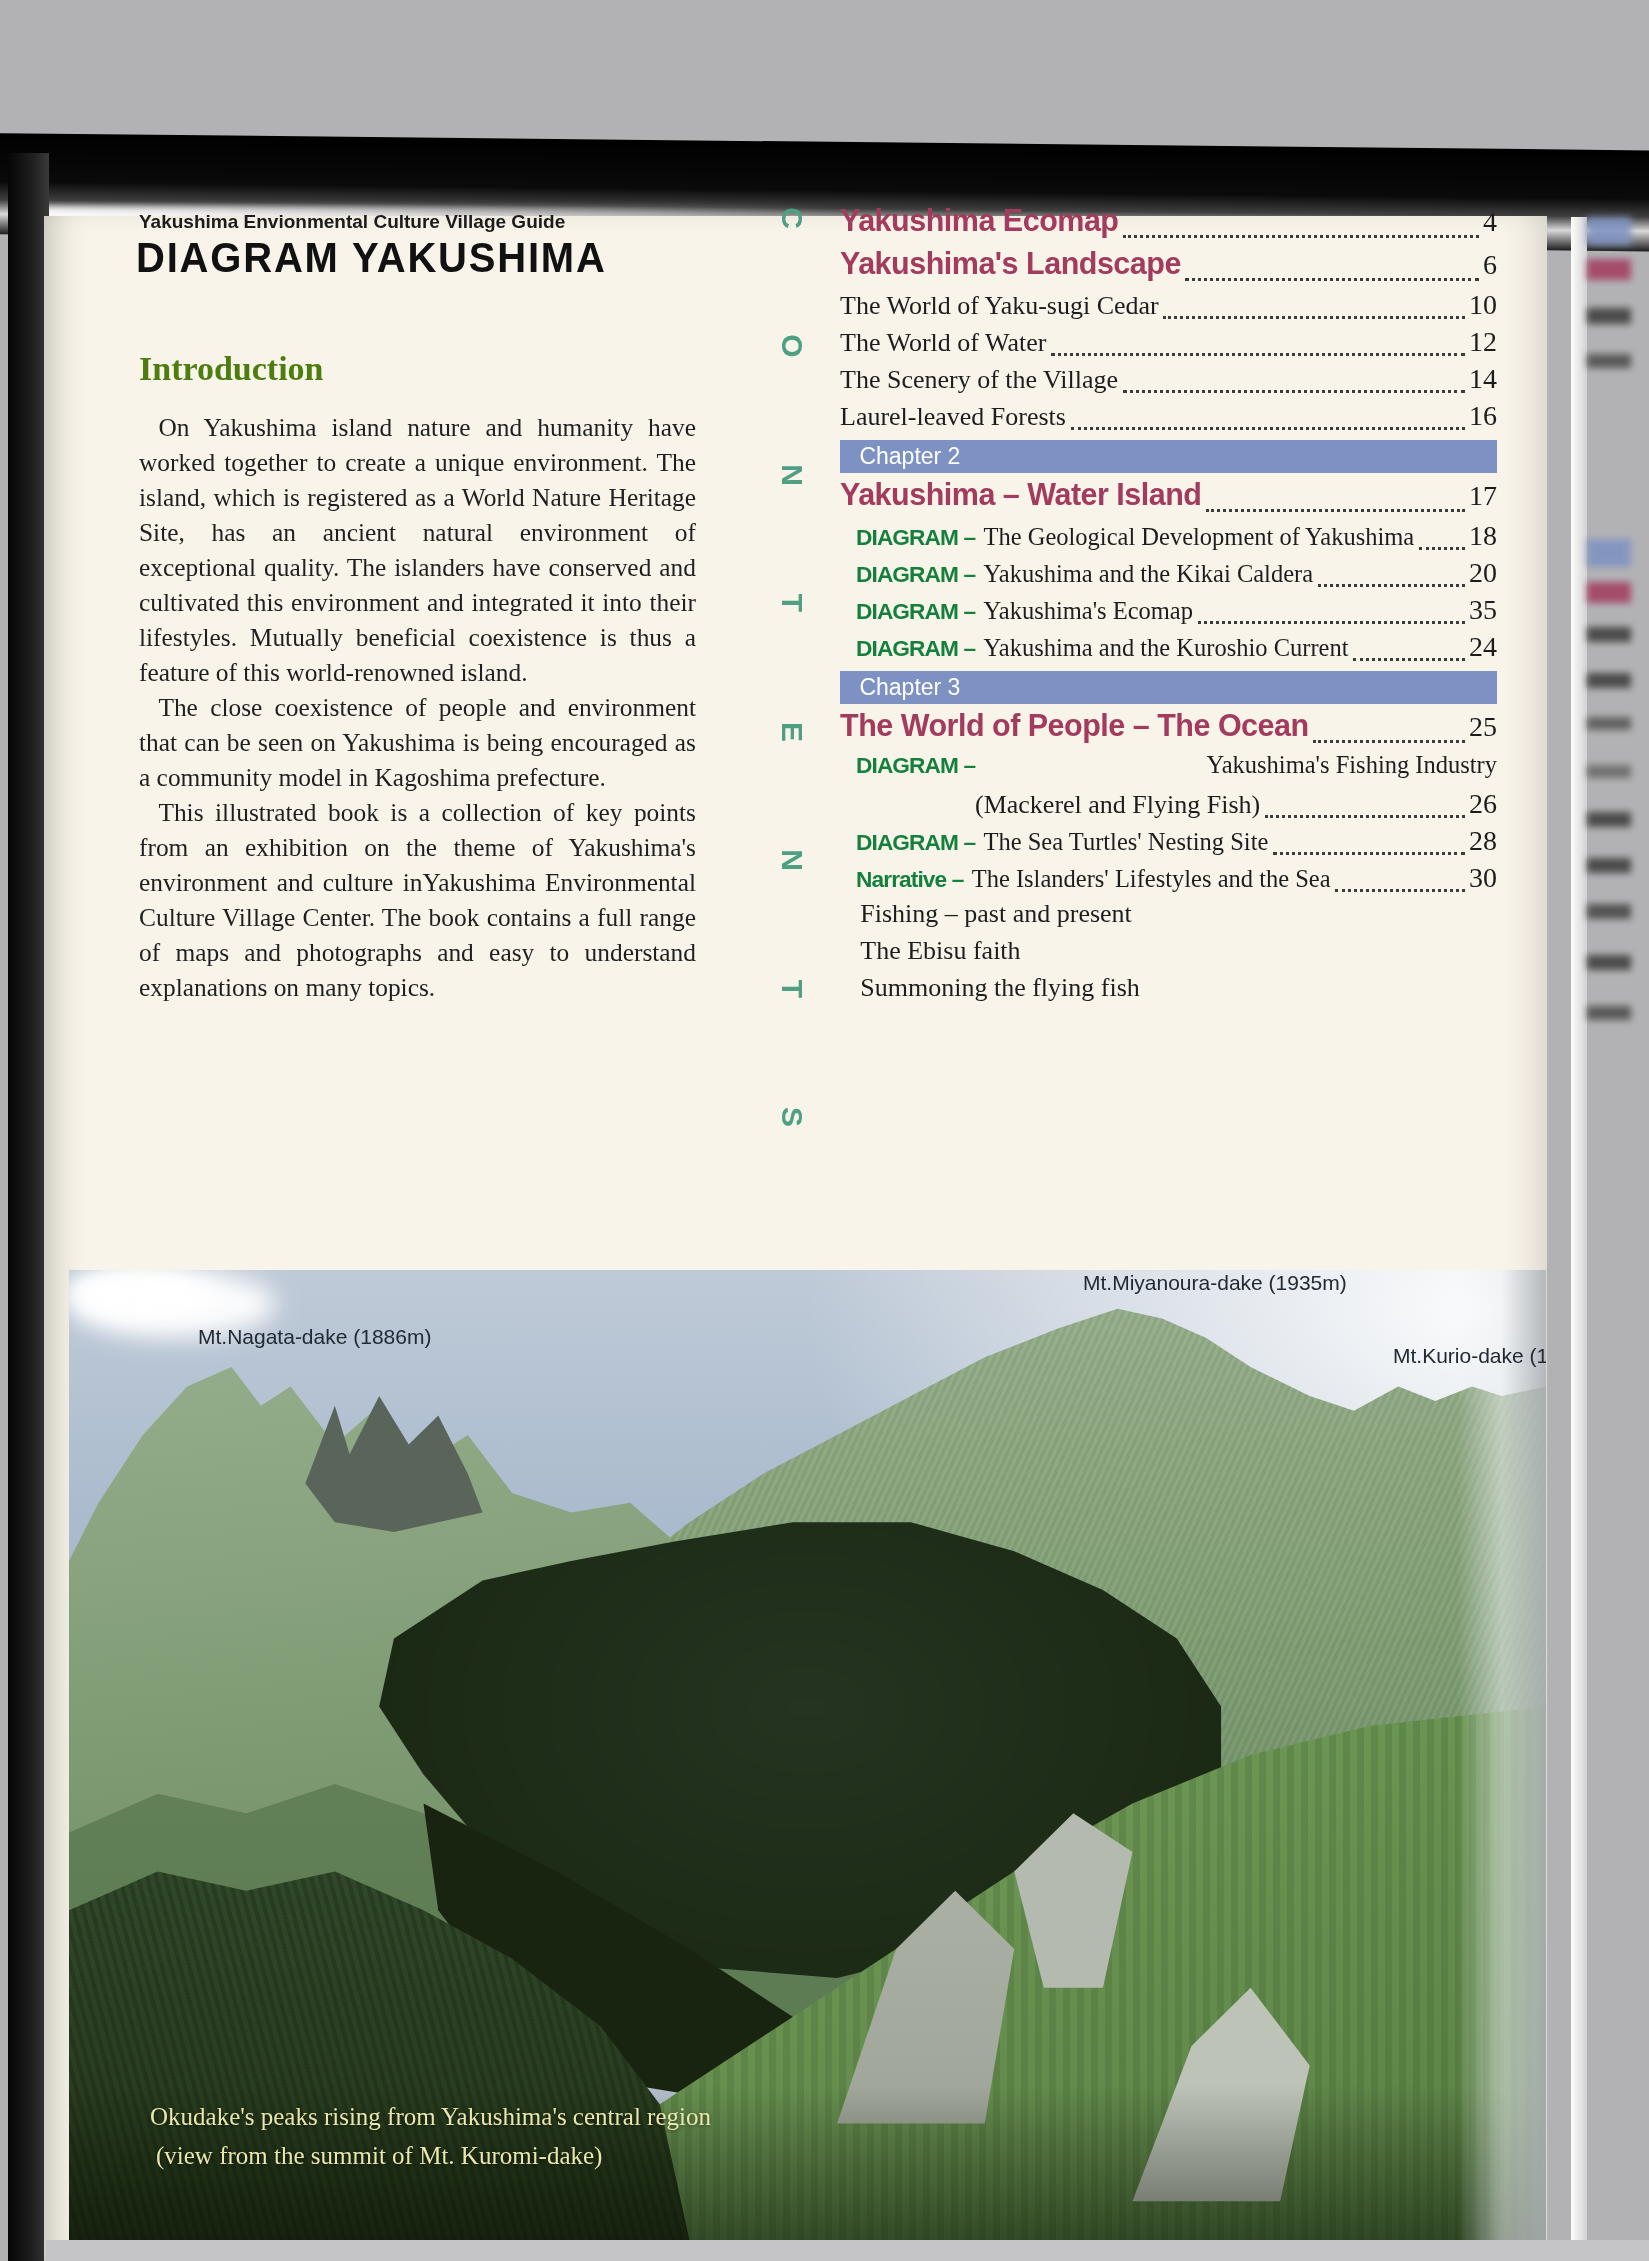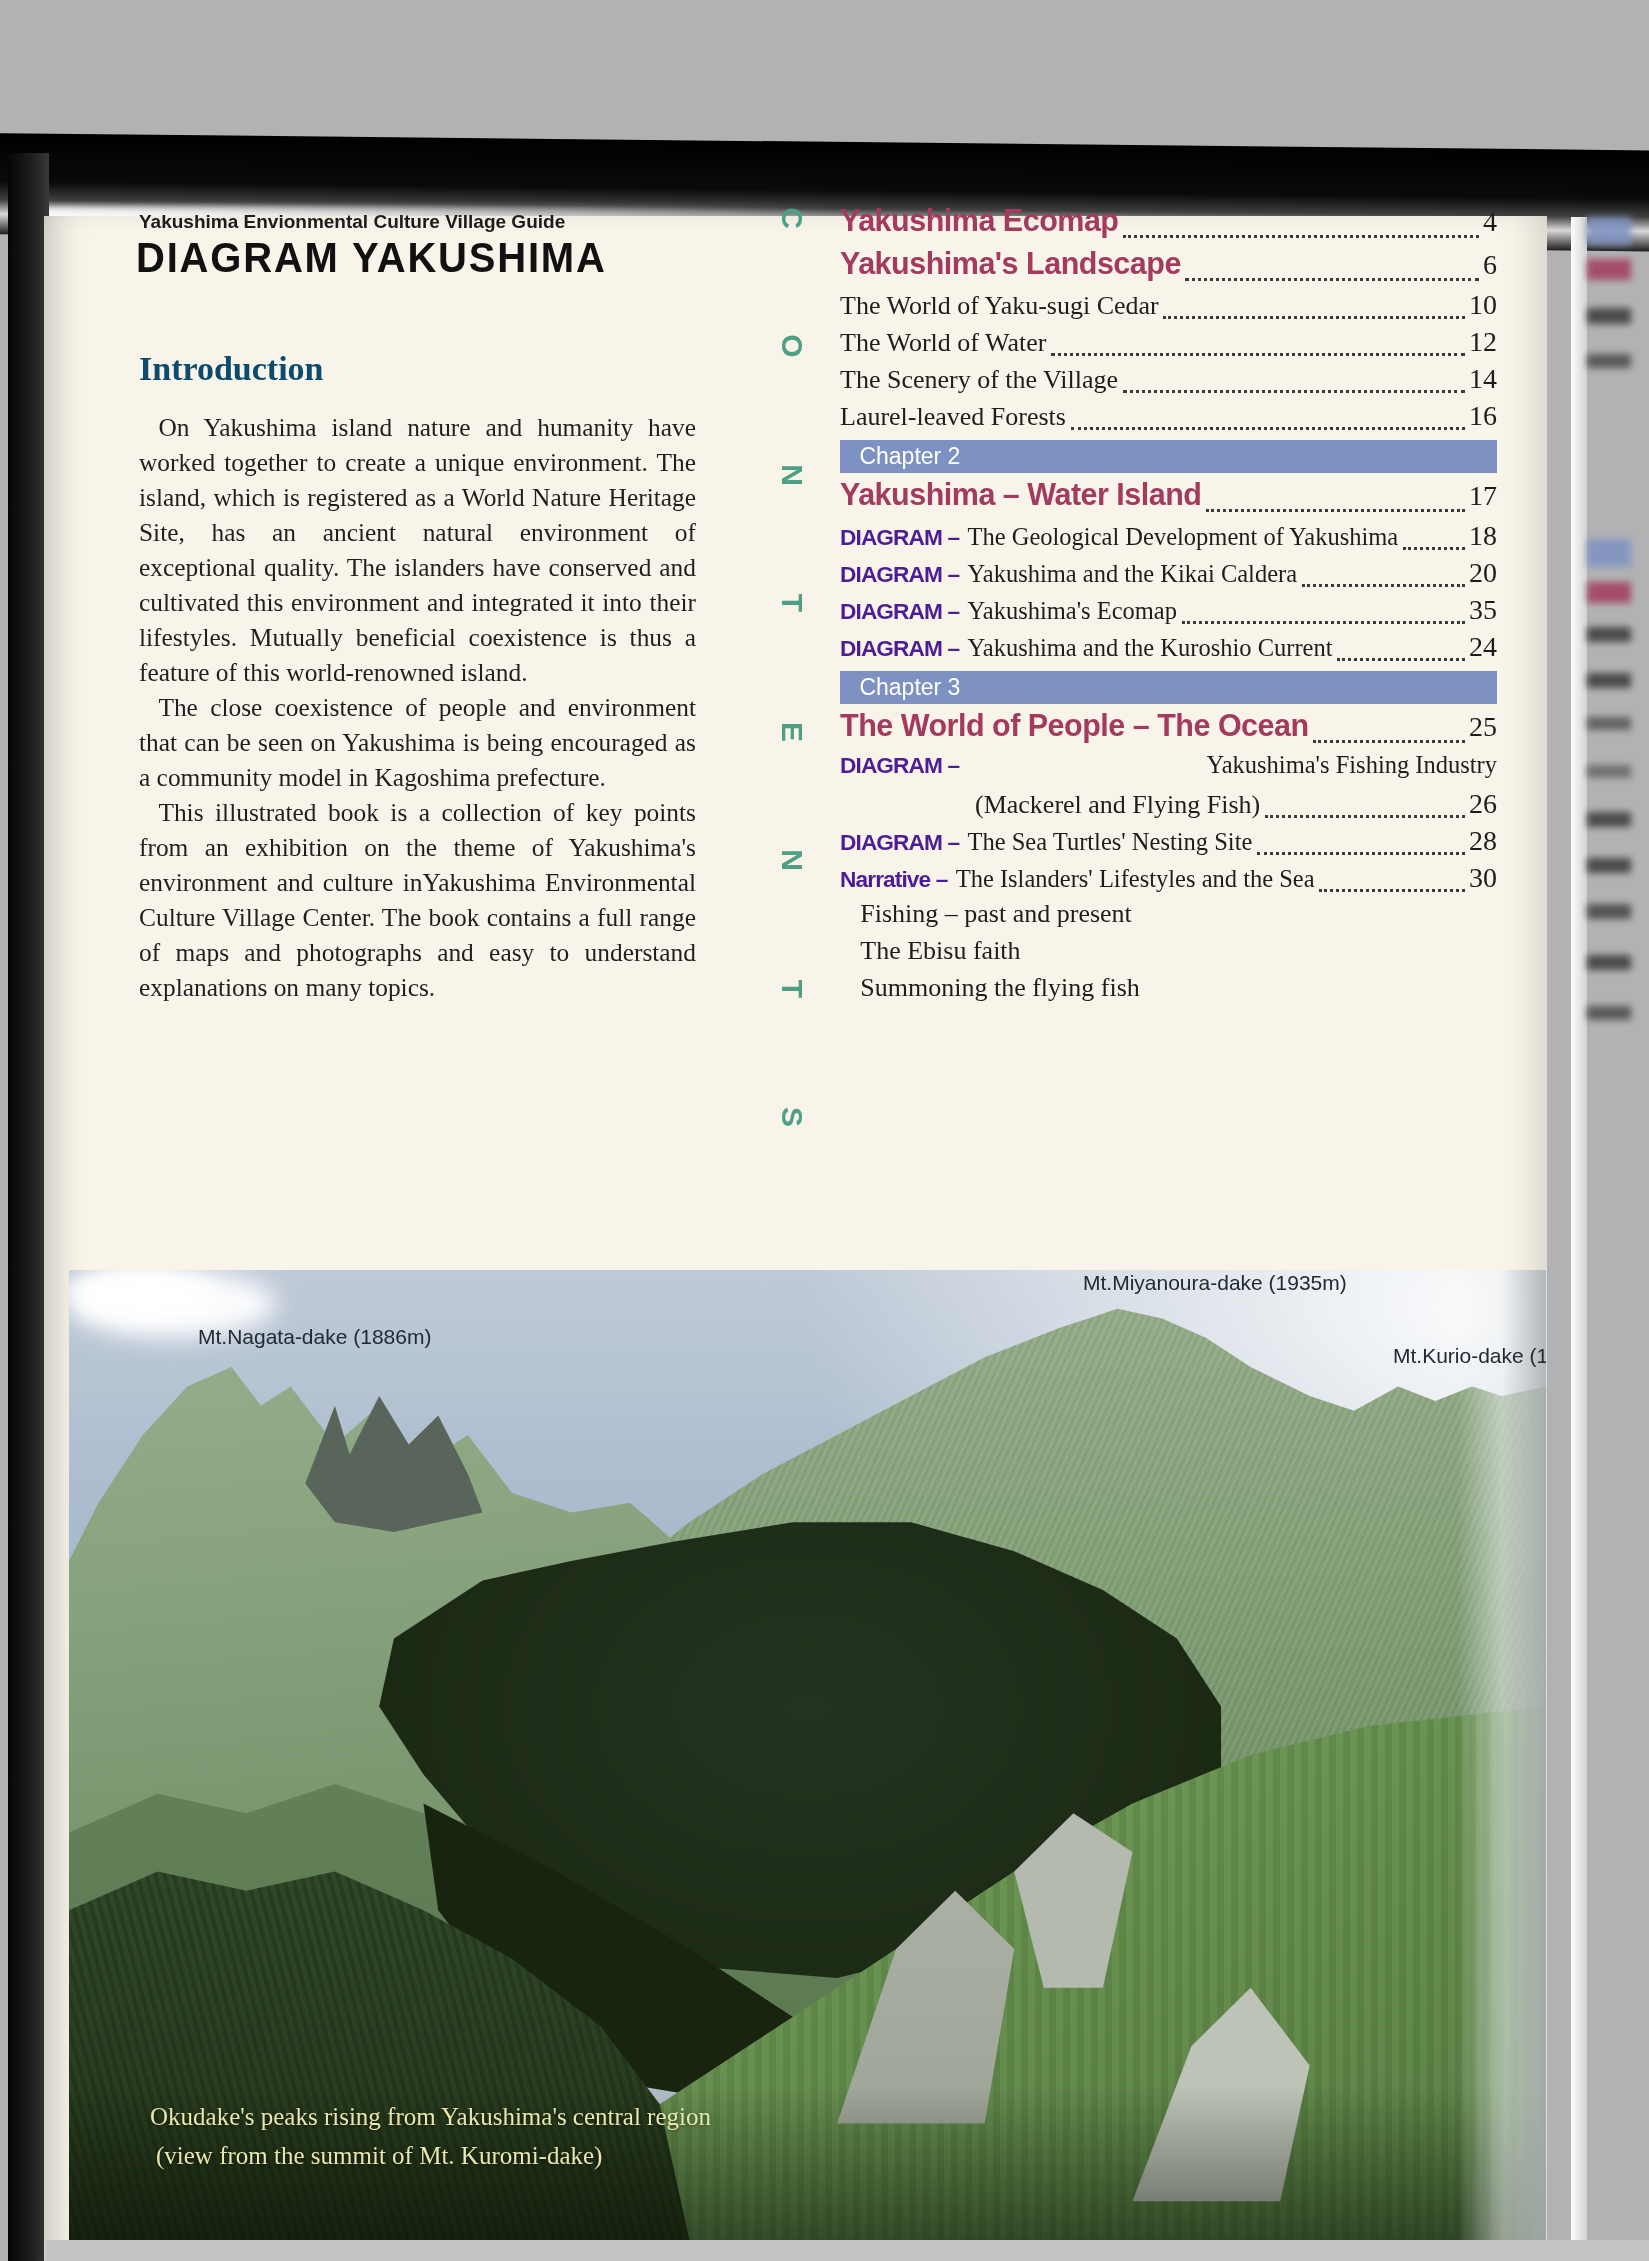--- a/index.html
+++ b/index.html
@@ -19,21 +19,21 @@
       background:linear-gradient(90deg,#fdfdfa,#d2d2d4);}
   .sliver-block{position:absolute;filter:blur(3.7px);opacity:.85;}
   
   .page{position:absolute;left:44px;top:216px;width:1503px;height:2045px;background:#f8f4ea;
       box-shadow:inset 28px 0 37px -23px rgba(0,0,0,.25), inset -32px 0 42px -28px rgba(0,0,0,.18);}
   
   .series-title{position:absolute;left:95px;top:-5.5px;font-size:19px;font-weight:600;color:#1c1c1c;letter-spacing:0;}
   .book-title{position:absolute;left:92px;top:18.5px;font-size:40px;font-weight:700;color:#111;letter-spacing:1.8px;
       transform:scaleY(1.04);transform-origin:left top;}
   .intro-heading{position:absolute;left:95px;top:134px;font-family:"Liberation Serif",serif;
-      font-size:34px;font-weight:700;color:#0c4a6e;}
+      font-size:34px;font-weight:700;color:#4d7c0f;}
   .intro-body{position:absolute;left:95px;top:194px;width:557px;font-family:"Liberation Serif",serif;
       font-size:25.4px;line-height:35px;color:#1f1f1f;text-align:justify;}
   .intro-body p{margin:0;text-indent:19.4px;}
   
   .rail{position:absolute;left:727px;top:-13px;width:42px;height:929px;display:flex;
       flex-direction:column;justify-content:space-between;align-items:center;}
   .rail span{display:block;font-size:30px;font-weight:700;color:#4f9f85;transform:rotate(90deg);line-height:1;}
   
   .toc{position:absolute;left:796px;top:-13px;width:657px;}
   .trow{display:flex;align-items:baseline;white-space:nowrap;box-sizing:border-box;justify-content:space-between;}
@@ -42,21 +42,21 @@
   .trow .pnum{font-family:"Liberation Serif",serif;font-size:28px;color:#1c1c1c;}
   .r-section{height:43px;}
   .r-section .ttl{font-size:30.5px;font-weight:700;color:#a23b5e;letter-spacing:-0.5px;}
   .r-section .leader{margin-bottom:8.3px;}
   .r-chapter{height:40px;padding:3.2px 0;}
   .r-chapter .bar{width:100%;height:33px;background:#7d92c3;color:#fff;display:flex;
       align-items:center;padding-left:19.4px;box-sizing:border-box;font-size:23px;}
   .r-item{height:37px;}
   .r-item .ttl{font-family:"Liberation Serif",serif;font-size:26px;color:#1d1d1d;}
   .r-diagram{height:37px;}
-  .r-diagram .pfx{font-size:22.7px;font-weight:700;color:#4c1d95;letter-spacing:-0.9px;margin-right:8.3px;}
+  .r-diagram .pfx{font-size:22.7px;font-weight:700;color:#15803d;letter-spacing:-0.9px;margin-right:8.3px;margin-left:16px;}
   .r-diagram .ttl{font-family:"Liberation Serif",serif;font-size:24.5px;color:#1d1d1d;}
   .r-cont{height:37px;padding-left:135px;}
   .r-cont .ttl{font-family:"Liberation Serif",serif;font-size:26px;color:#1d1d1d;}
   .r-sub{height:37px;padding-left:20.3px;}
   .r-sub .ttl{font-family:"Liberation Serif",serif;font-size:26px;color:#1d1d1d;}
   
   .photo{position:absolute;left:25px;top:1054px;width:1477px;height:970px;overflow:hidden;
       background:linear-gradient(180deg,#bfcad7 0%,#adbdcf 22%,#9fb2c6 45%,#a7b6c6 60%,#b3bfcb 75%);}
   .photo>div{position:absolute;inset:0;}
   .haze{background:radial-gradient(ellipse at 96% 4%, rgba(255,255,255,.95), rgba(255,255,255,0) 34%);}

